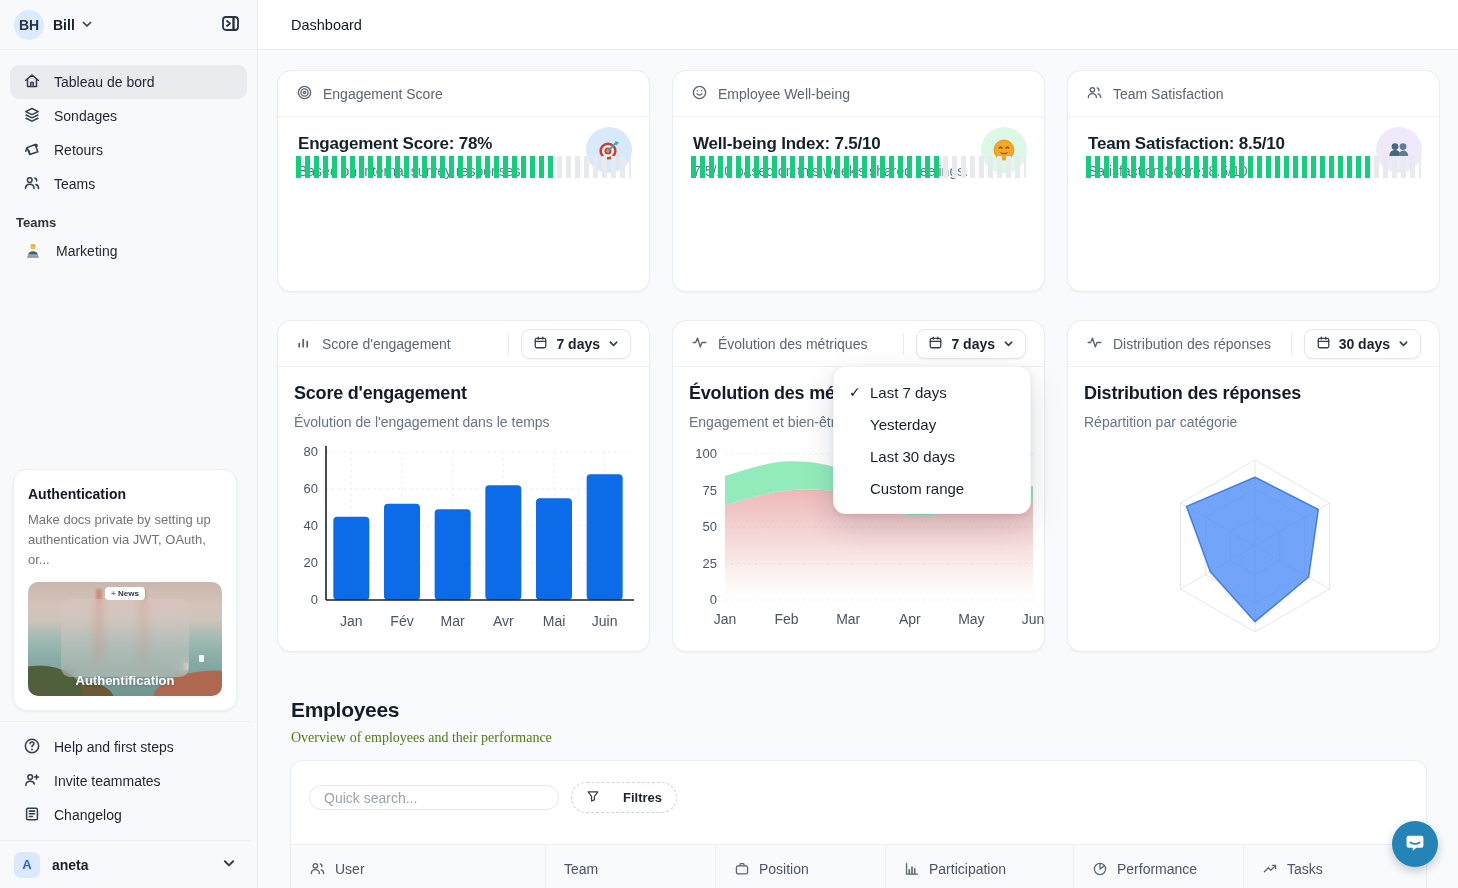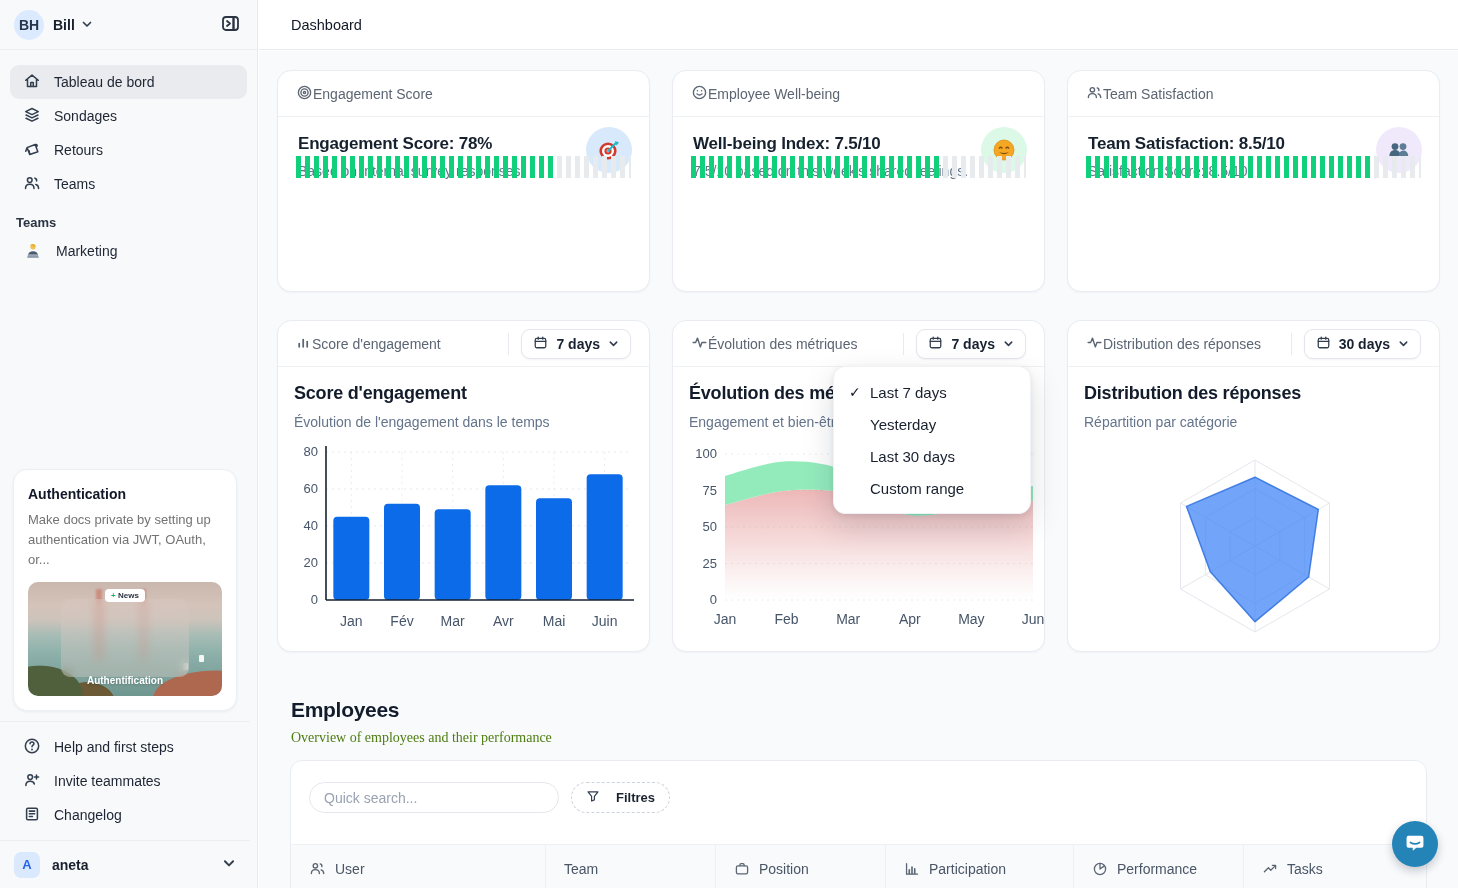--- a/index.html
+++ b/index.html
@@ -31,35 +31,35 @@
       radial-gradient(100px 44px at 97% 102%, #af6850 0 62%, rgba(175,104,80,0) 64%),
       linear-gradient(180deg,#c9b7ad 0%,#d4c3b9 20%,#cdc4bb 33%,#a9bdb6 46%,#90b3ac 60%,#7ea49d 80%,#6f968e 100%); }
   .promo-img .towers { position:absolute; left:0; right:0; top:6%; height:62%;
     background:linear-gradient(90deg, rgba(0,0,0,0) 0 35%, rgba(199,96,76,.5) 35% 38%, rgba(0,0,0,0) 38% 58%, rgba(199,96,76,.45) 58% 61%, rgba(0,0,0,0) 61%); filter:blur(1px); }
   .promo-img .boat1,.promo-img .boat2 { position:absolute; width:5px; height:7px; background:#f4f6f4; border-radius:1px; }
   .promo-img .boat1 { right:18px; bottom:34px; } .promo-img .boat2 { right:34px; bottom:26px; }
   .glass { position:absolute; left:17%; right:17%; top:15%; bottom:17%; border-radius:9px;
     background:rgba(216,200,194,.40); backdrop-filter:blur(5px); display:flex; flex-direction:column; align-items:center; justify-content:center; gap:25px; }
   .news-badge { background:#fff; border-radius:4px; padding:2px 6px; font-size:8px; font-weight:700; color:#2b3443; }
   .news-badge .plus { color:#17b26a; }
-  .glass-title { color:#fff; font-size:10px; font-weight:700; text-shadow:0 1px 3px rgba(0,0,0,.25);margin-top:48px; }
+  .glass-title { color:#fff; font-size:13px; font-weight:700; text-shadow:0 1px 3px rgba(0,0,0,.25);margin-top:48px; }
   .sb-sep { height:1px; background:#eceef2; margin:0; }
   .sb-foot { padding:8px 10px; }
   .ws-row { display:flex; align-items:center; gap:12px; height:48px; padding:0 14px; border-top:1px solid #eceef2; cursor:pointer; }
   .ws-avatar { width:26px; height:26px; border-radius:7px; background:#dbe9fe; color:#2463eb; font-size:13px; font-weight:700; display:flex; align-items:center; justify-content:center; }
   .ws-name { font-size:14px; font-weight:700; color:#18202e; }
   .ws-row .chev { margin-left:auto; }
 
   
   .main-header { position:absolute; left:259px; top:0; right:0; height:50px; background:#fff; border-bottom:1px solid #e8ebee; display:flex; align-items:center; padding-left:32px; }
   .main-title { font-size:14.5px; font-weight:500; color:#111827; }
   .main-bg { position:absolute; left:259px; top:51px; right:0; bottom:0; background:#f8fafc; }
 
   .card { position:absolute; background:#fff; border:1px solid #e9edf1; border-radius:14px; box-shadow:0 1px 2px rgba(16,24,40,.04); }
-  .card-head { height:46px; display:flex; align-items:center; padding:0 18px; border-bottom:1px solid #eef1f4; color:#5b6573; font-size:14px; font-weight:500; }
+  .card-head { height:46px; display:flex; align-items:center; gap:10px; padding:0 18px; border-bottom:1px solid #eef1f4; color:#5b6573; font-size:14px; font-weight:500; }
   .card-head .hlabel { white-space:nowrap; }
   .head-right { margin-left:auto; display:flex; align-items:center; gap:12px; }
   .vsep { width:1px; height:22px; background:#e8ebef; }
   .range-btn { display:flex; align-items:center; gap:8px; height:30px; padding:0 11px; background:#fff; border:1px solid #e3e7ec; border-radius:9px; box-shadow:0 1px 2px rgba(16,24,40,.05); font-size:14px; font-weight:600; color:#17212f; cursor:pointer; font-family:inherit; }
 
   .kpi-card { top:70px; width:373px; height:222px; }
   .kpi-body { position:relative; padding:17px 20px; }
   .kpi-title { font-size:17px; font-weight:700; color:#16212e; letter-spacing:-.2px; }
   .kpi-sub { margin-top:9px; font-size:14px; color:#64748b; }
   .kpi-badge { position:absolute; right:17px; top:10px; width:46px; height:46px; border-radius:50%; display:flex; align-items:center; justify-content:center; }
@@ -78,23 +78,23 @@
   .menu { position:absolute; left:833px; top:366px; width:198px; background:#fff; border:1px solid #f0f2f5; border-radius:12px; padding:9px 0; z-index:60;
     box-shadow:0 12px 32px rgba(16,24,40,.14), 0 2px 6px rgba(16,24,40,.08); }
   .menu-item { display:flex; align-items:center; height:32px; padding:0 14px 0 15px; font-size:15px; color:#18202e; cursor:pointer; }
   .menu-item .mi-check { width:21px; font-size:14px; color:#111827; }
 
   
   .emp-title { position:absolute; left:291px; top:698px; font-size:21px; font-weight:800; color:#131c2b; letter-spacing:-.3px; }
   .emp-sub { position:absolute; left:291px; top:730px; font-size:14px; color:#4d7c0f;font-family:Liberation Serif, serif; }
   .table-card { position:absolute; left:290px; top:760px; width:1137px; height:170px; background:#fff; border:1px solid #e9edf1; border-radius:12px; overflow:hidden; }
   .table-toolbar { display:flex; align-items:center; gap:12px; padding:21px 18px; }
-  .qsearch { width:250px; height:31px; border:1px solid #e4e8ec; border-radius:16px; padding:0 14px; font-size:14px; color:#18202e; background:#fff; font-family:inherit; outline:none; }
+  .qsearch { width:250px; height:25px; border:1px solid #e4e8ec; border-radius:16px; padding:0 14px; font-size:14px; color:#18202e; background:#fff; font-family:inherit; outline:none; }
   .qsearch::placeholder { color:#98a2b1; }
-  .filter-btn { display:flex; align-items:center; gap:16px; height:31px; padding:0 14px; border:1.5px dashed #ccd3db; border-radius:16px; background:#fff; font-size:13px; font-weight:700; color:#1a2330; cursor:pointer; font-family:inherit; }
+  .filter-btn { display:flex; align-items:center; gap:23px; height:31px; padding:0 14px; border:1.5px dashed #ccd3db; border-radius:16px; background:#fff; font-size:13px; font-weight:700; color:#1a2330; cursor:pointer; font-family:inherit; }
   .thead { position:absolute; left:0; right:0; top:83px; height:60px; background:#f8fafc; border-top:1px solid #eef1f4; display:flex; }
   .th { display:flex; align-items:center; gap:9px; padding:0 0 12px 18px; font-size:14px; font-weight:500; color:#4a5565; border-left:1px solid #eef1f4; }
   .th:first-child { border-left:none; }
   .th svg { flex:0 0 auto; }
 
   
   .chat-fab { position:absolute; left:1392px; top:821px; width:46px; height:46px; border-radius:50%; background:#2484b8; border:none; cursor:pointer; box-shadow:0 4px 10px rgba(16,24,40,.22); display:flex; align-items:center; justify-content:center; }
 
   .ic { stroke:#333f4f; stroke-width:1.7; fill:none; stroke-linecap:round; stroke-linejoin:round; }
   .ic-gray { stroke:#5b6573; stroke-width:1.6; fill:none; stroke-linecap:round; stroke-linejoin:round; }

